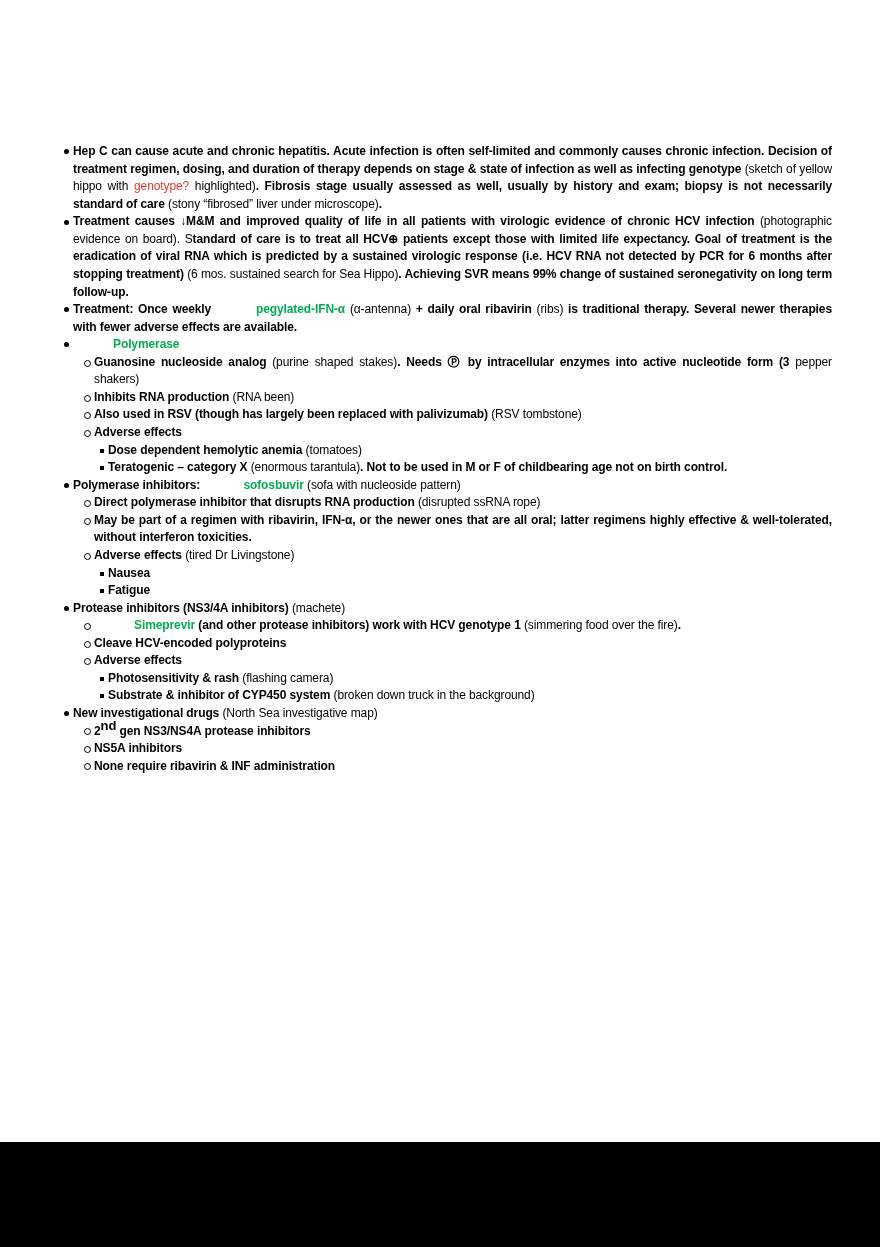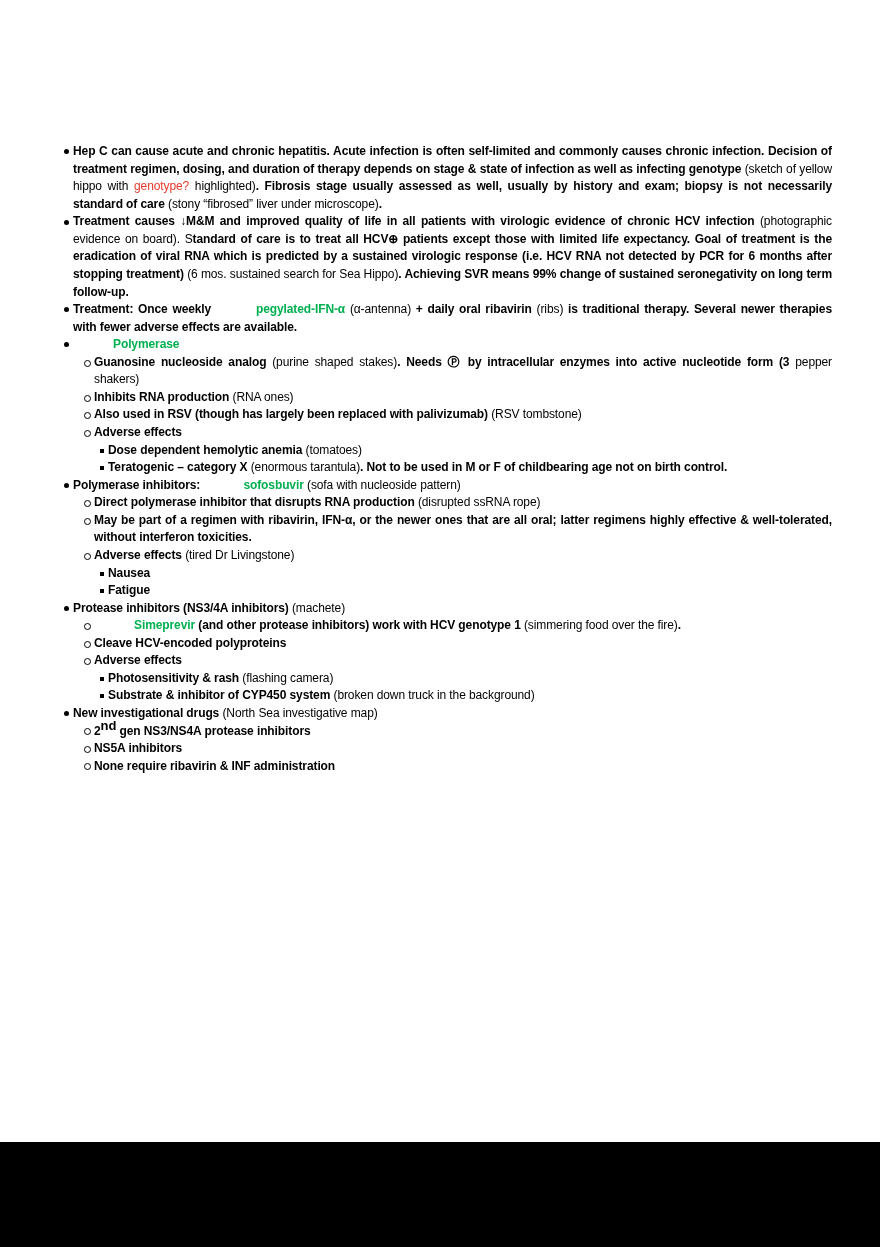--- a/index.html
+++ b/index.html
@@ -49,21 +49,21 @@
 </head>
 <body>
 
 <div class="page">
   <ul class="doc" id="notes-list">
       <li class="lvl1"><span class="glyph g1"></span><span class="s-b">Hep C can cause acute and chronic hepatitis. Acute infection is often self-limited and commonly causes chronic infection. Decision of treatment regimen, dosing, and duration of therapy depends on stage &amp; state of infection as well as infecting genotype </span><span class="s-r">(sketch of yellow hippo with </span><span class="s-rd">genotype?</span><span class="s-r"> highlighted)</span><span class="s-b">. Fibrosis stage usually assessed as well, usually by history and exam; biopsy is not necessarily standard of care </span><span class="s-r">(stony “fibrosed” liver under microscope)</span><span class="s-b">.</span></li>
       <li class="lvl1"><span class="glyph g1"></span><span class="s-b">Treatment causes ↓M&amp;M and improved quality of life in all patients with virologic evidence of chronic HCV infection </span><span class="s-r">(photographic evidence on board). S</span><span class="s-b">tandard of care is to treat all HCV⊕ patients except those with limited life expectancy. Goal of treatment is the eradication of viral RNA which is predicted by a sustained virologic response (i.e. HCV RNA not detected by PCR for 6 months after stopping treatment) </span><span class="s-r">(6 mos. sustained search for Sea Hippo)</span><span class="s-b">. Achieving SVR means 99% change of sustained seronegativity on long term follow-up.</span></li>
       <li class="lvl1"><span class="glyph g1"></span><span class="s-b">Treatment: Once weekly </span><span class="s-g">pegylated-IFN-α </span><span class="s-r">(α-antenna) </span><span class="s-b">+ daily oral ribavirin </span><span class="s-r">(ribs) </span><span class="s-b">is traditional therapy. Several newer therapies with fewer adverse effects are available.</span></li>
       <li class="lvl1"><span class="glyph g1"></span><span class="s-g">Polymerase</span></li>
       <li class="lvl2"><span class="glyph g2"></span><span class="s-b">Guanosine nucleoside analog </span><span class="s-r">(purine shaped stakes)</span><span class="s-b">. Needs Ⓟ by intracellular enzymes into active nucleotide form (3 </span><span class="s-r">pepper shakers)</span></li>
-      <li class="lvl2"><span class="glyph g2"></span><span class="s-b">Inhibits RNA production </span><span class="s-r">(RNA ones)</span></li>
+      <li class="lvl2"><span class="glyph g2"></span><span class="s-b">Inhibits RNA production </span><span class="s-r">(RNA been)</span></li>
       <li class="lvl2"><span class="glyph g2"></span><span class="s-b">Also used in RSV (though has largely been replaced with palivizumab) </span><span class="s-r">(RSV tombstone)</span></li>
       <li class="lvl2"><span class="glyph g2"></span><span class="s-b">Adverse effects</span></li>
       <li class="lvl3"><span class="glyph g3"></span><span class="s-b">Dose dependent hemolytic anemia </span><span class="s-r">(tomatoes)</span></li>
       <li class="lvl3"><span class="glyph g3"></span><span class="s-b">Teratogenic – category X </span><span class="s-r">(enormous tarantula)</span><span class="s-b">. Not to be used in M or F of childbearing age not on birth control.</span></li>
       <li class="lvl1"><span class="glyph g1"></span><span class="s-b">Polymerase inhibitors: </span><span class="s-g">sofosbuvir </span><span class="s-r">(sofa with nucleoside pattern)</span></li>
       <li class="lvl2"><span class="glyph g2"></span><span class="s-b">Direct polymerase inhibitor that disrupts RNA production </span><span class="s-r">(disrupted ssRNA rope)</span></li>
       <li class="lvl2"><span class="glyph g2"></span><span class="s-b">May be part of a regimen with ribavirin, IFN-α, or the newer ones that are all oral; latter regimens highly effective &amp; well-tolerated, without interferon toxicities.</span></li>
       <li class="lvl2"><span class="glyph g2"></span><span class="s-b">Adverse effects </span><span class="s-r">(tired Dr Livingstone)</span></li>
       <li class="lvl3"><span class="glyph g3"></span><span class="s-b">Nausea</span></li>
       <li class="lvl3"><span class="glyph g3"></span><span class="s-b">Fatigue</span></li>

